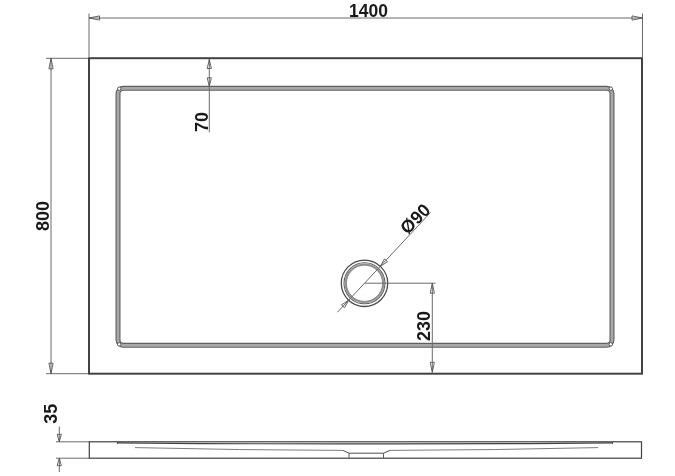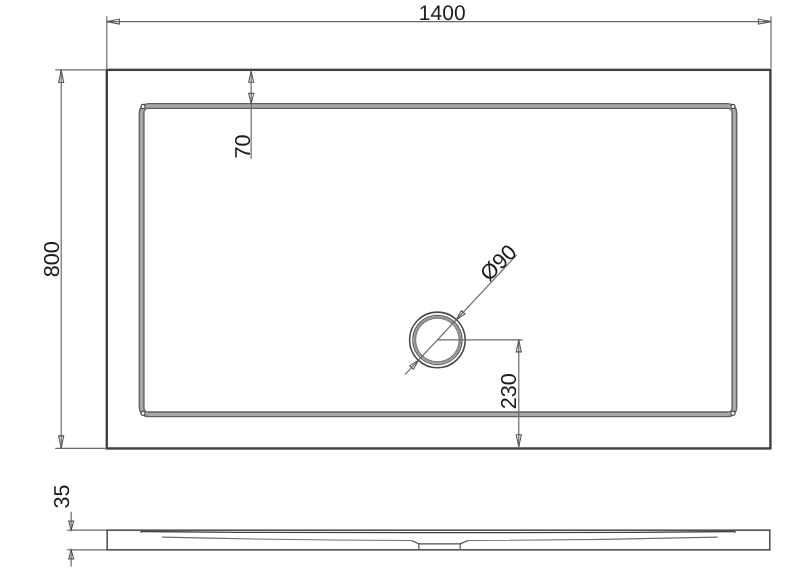--- a/index.html
+++ b/index.html
@@ -1,16 +1,16 @@
 <!DOCTYPE html>
 <html><head>
 <meta charset="utf-8">
 <style>
   html,body{margin:0;padding:0;background:#ffffff;}
-  #wrap{width:675px;height:476px;position:relative;background:#ffffff;overflow:hidden;filter:grayscale(100%);}
+  #wrap{width:675px;height:476px;position:relative;background:#ffffff;overflow:hidden;filter:grayscale(100%);font-weight:bold;}
   svg{display:block;}
   text{font-family:"Liberation Sans", sans-serif;fill:#1a1a1a;}
 </style>
 </head>
 <body>
 <div id="wrap">
 <svg width="675" height="476" viewBox="0 0 675 476" xmlns="http://www.w3.org/2000/svg">
 
   <rect x="89" y="58.2" width="553" height="315.5" fill="none" stroke="#424242" stroke-width="2"></rect>
 

